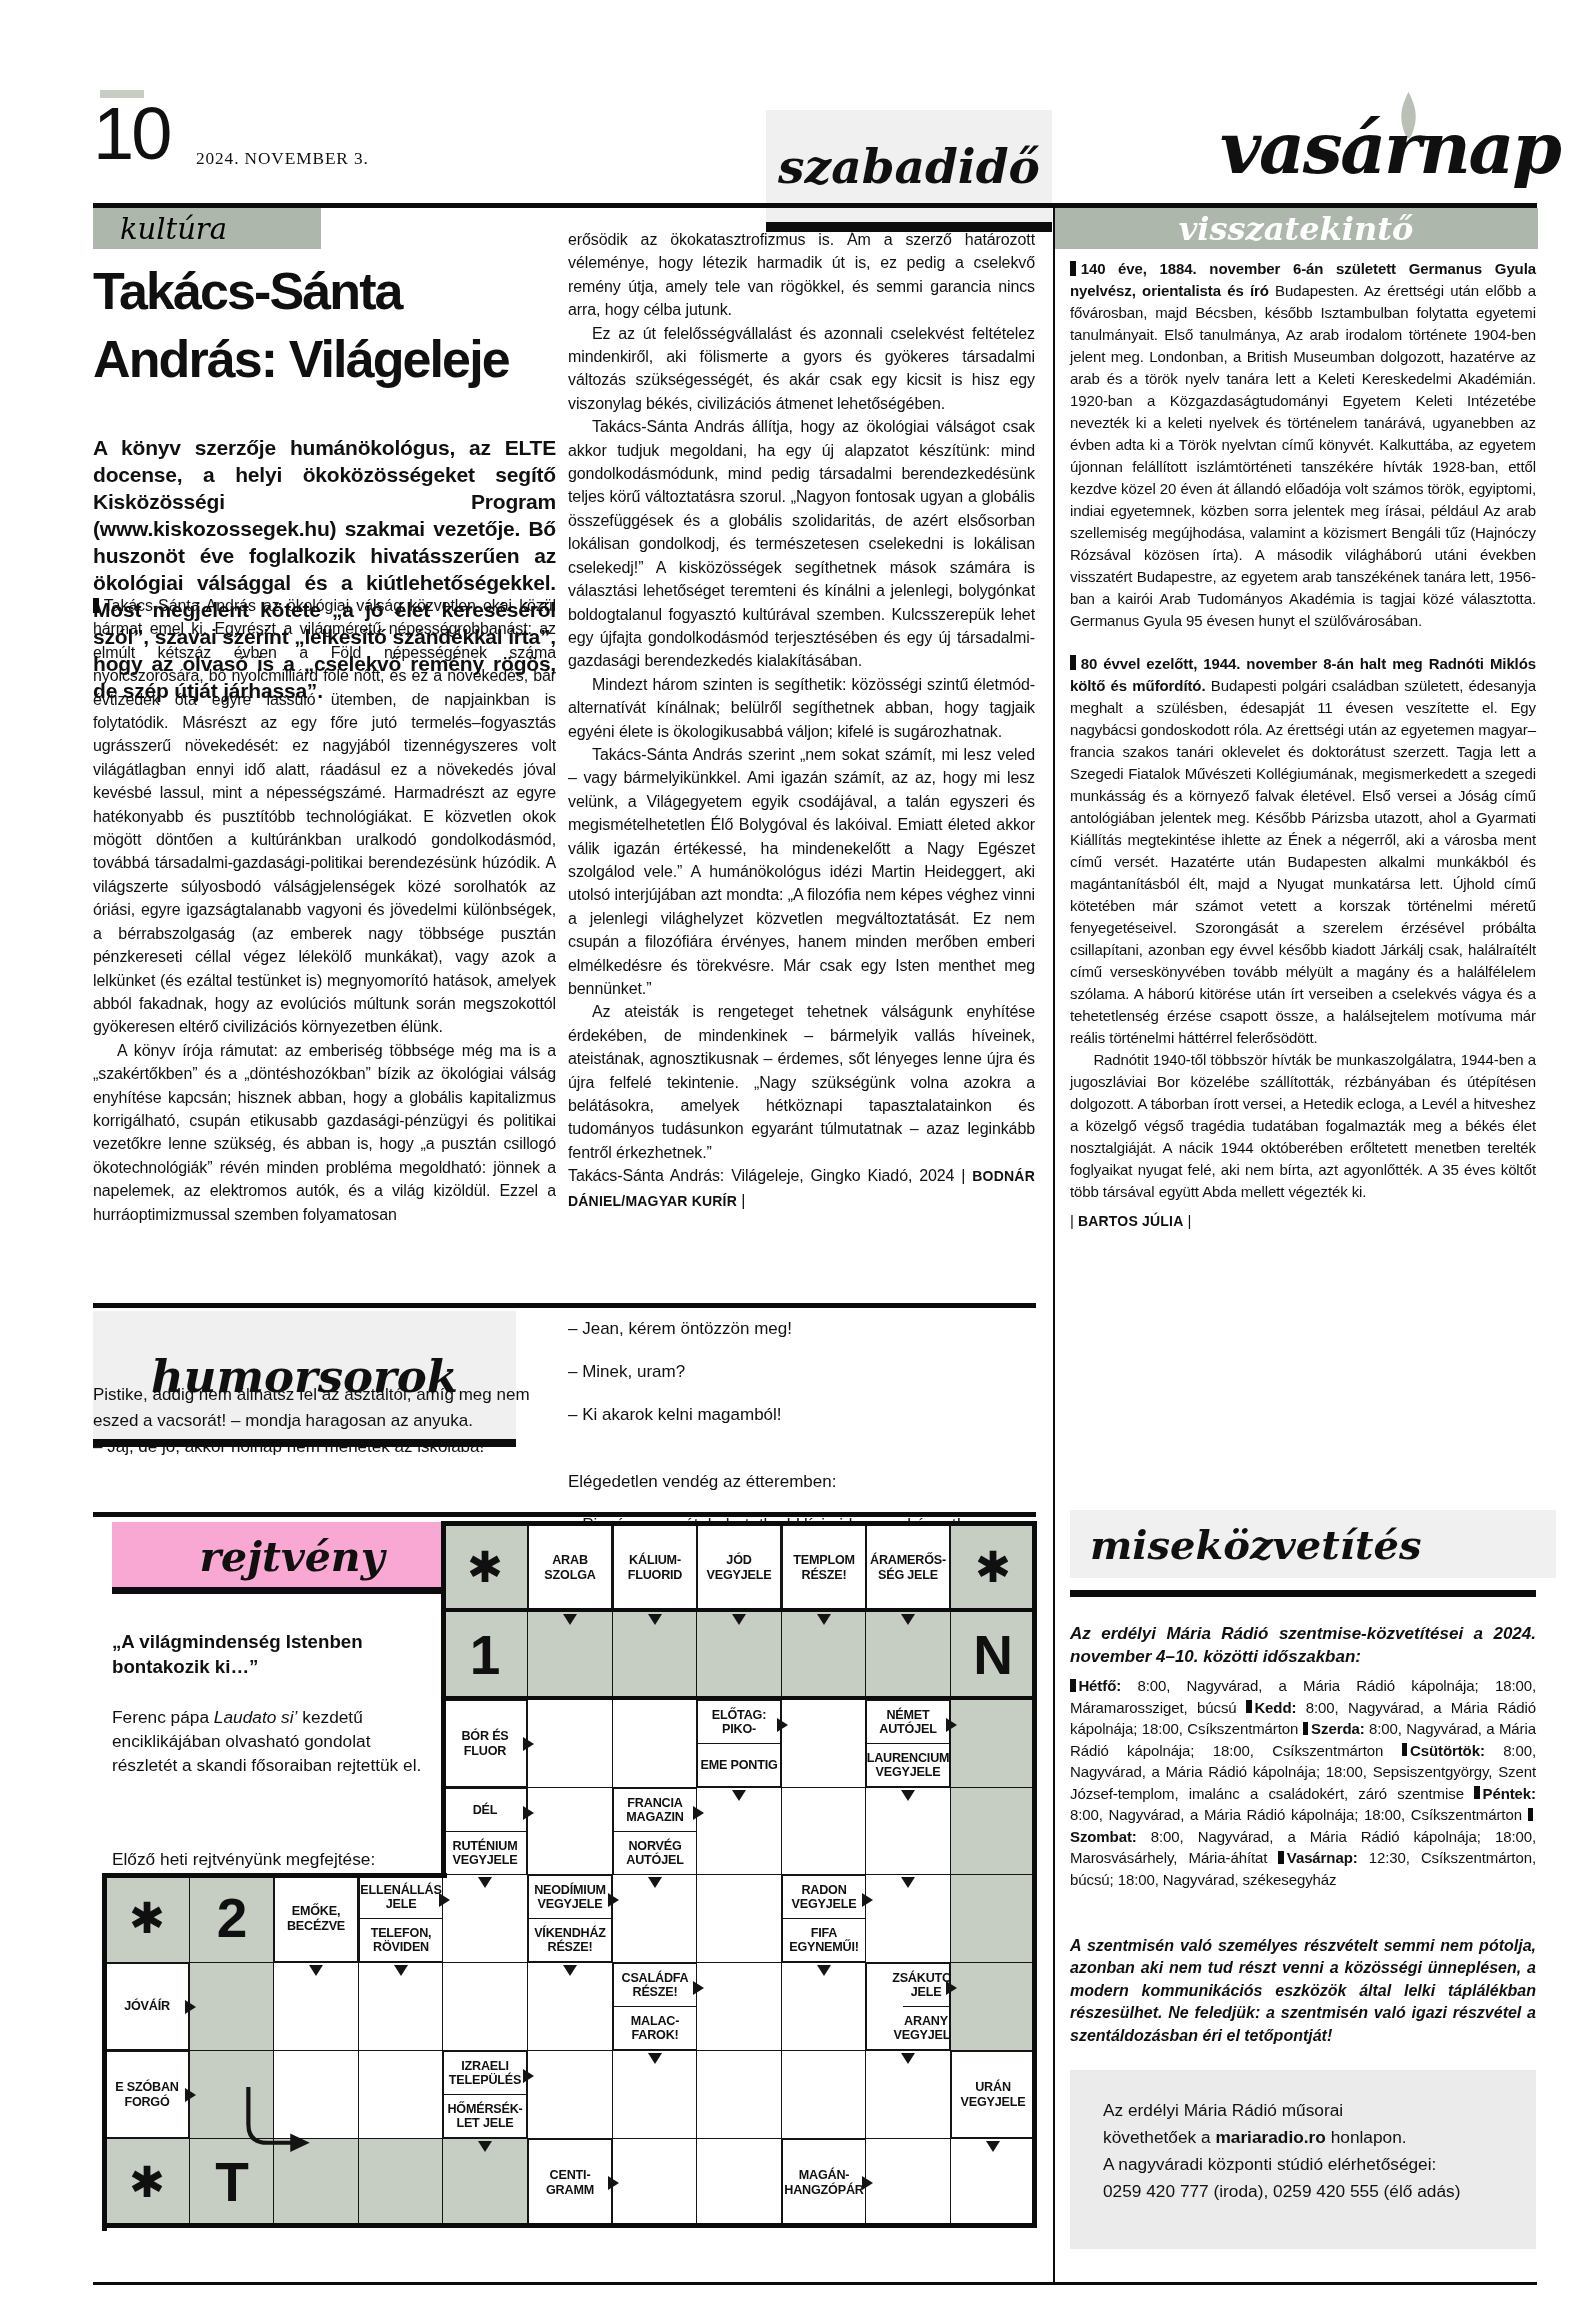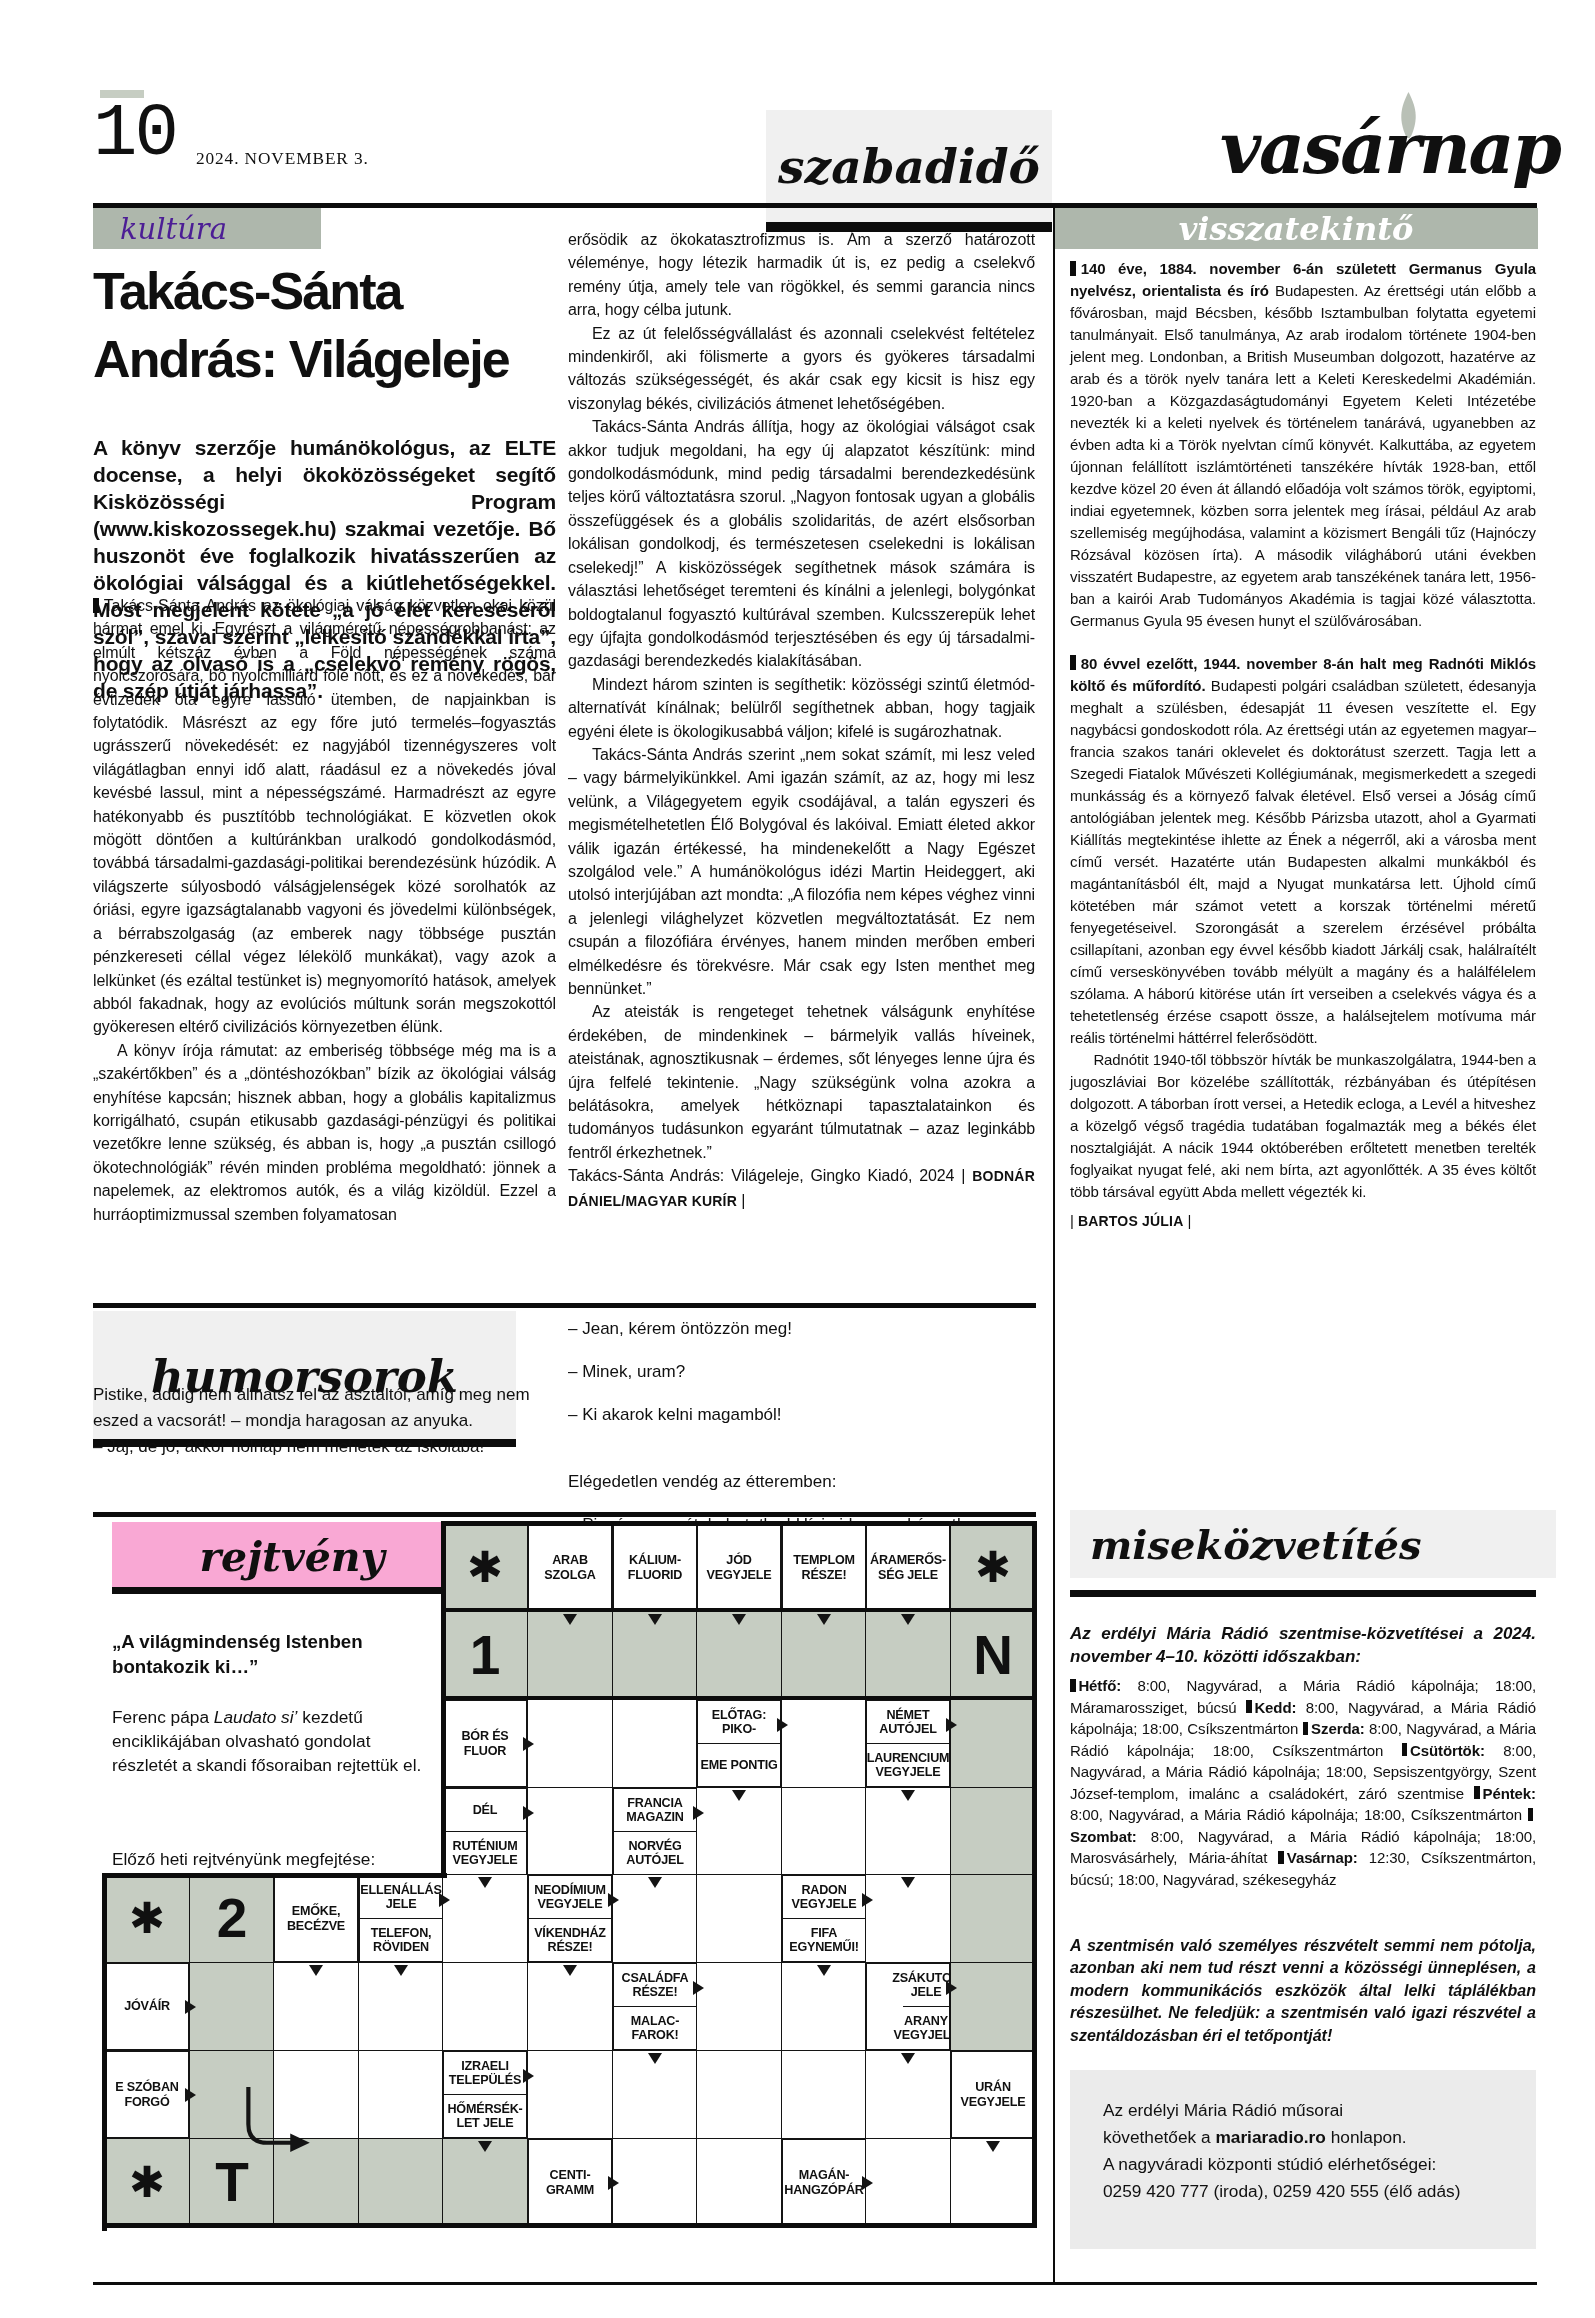--- a/index.html
+++ b/index.html
@@ -3,36 +3,36 @@
 <meta charset="utf-8">
 <style>
   html,body{margin:0;padding:0;}
   body{
     width:1595px;height:2319px;position:relative;background:#ffffff;
     font-family:"Liberation Sans",sans-serif;color:#101010;
   }
   .abs{position:absolute;}
   
   .graybar{background:#c6cdc2;}
-  #pagenum{left:93px;top:97px;font-family:Liberation Mono, monospace;font-size:74px;letter-spacing:-2.8px;line-height:1;}
+  #pagenum{left:93px;top:97px;font-family:Liberation Sans, sans-serif;font-size:74px;letter-spacing:-2.8px;line-height:1;}
   #pagenum-bar-top{left:100px;top:90px;width:44px;height:7.5px;}
   #pagenum-bar-bot{left:100px;top:233px;width:44px;height:7.5px;}
   #pagedate{left:196px;top:149px;font-family:"Liberation Serif",serif;font-size:17.3px;letter-spacing:0.9px;}
   #section-box{left:766px;top:110px;width:286px;height:113px;background:#f0f0f0;display:flex;align-items:center;justify-content:center;}
   #section-box .t{font-family:"DejaVu Serif",serif;font-style:italic;font-weight:bold;font-size:47px;}
   #section-bar{left:766px;top:222px;width:286px;height:10.3px;background:#0c0c0c;}
   #brand{left:1220px;top:102px;width:318px;text-align:right;font-family:"DejaVu Serif",serif;font-style:italic;font-weight:bold;font-size:71px;letter-spacing:-2.3px;line-height:1.3;}
   #brand-underline-sq{left:1364px;top:230px;width:18.7px;height:12.6px;background:#c6cdc2;}
   #brand-underline{left:1385px;top:230px;width:152px;height:12.6px;background:#0c0c0c;}
   #brand-leaf{left:1392px;top:92px;}
   
   #band-line{left:93px;top:203px;width:1444px;height:4.7px;background:#0c0c0c;}
   .bandbox{top:208px;height:41px;background:#aeb7ac;display:flex;align-items:center;}
   #band-kultura{left:93px;width:228px;}
-  #band-kultura .t{font-family:"DejaVu Serif",serif;font-style:italic;font-size:29px;color:#4c1d95;padding-left:27px;}
+  #band-kultura .t{font-family:"DejaVu Serif",serif;font-style:italic;font-size:29px;color:#000000;padding-left:27px;}
   #band-vissza{left:1054px;width:484px;justify-content:center;}
   #band-vissza .t{font-family:"DejaVu Serif",serif;font-style:italic;font-weight:bold;font-size:32px;color:#fff;}
   #vrule{left:1053px;top:208px;width:1.9px;height:2075px;background:#0c0c0c;}
   
   #headline{left:93px;top:258px;width:467px;font-size:52px;font-weight:bold;letter-spacing:-1.9px;line-height:1.3;}
   #lead{left:93px;top:434px;width:463px;font-size:21px;font-weight:bold;line-height:27px;text-align:justify;letter-spacing:-0.2px;}
   .bodycol{font-size:16px;line-height:23.4px;text-align:justify;letter-spacing:-0.1px;}
   .bodycol p{margin:0;text-indent:24px;}
   .bodycol p.noindent{text-indent:0;}
   #artcol1{left:93px;top:594px;width:463px;height:703px;overflow:hidden;}

